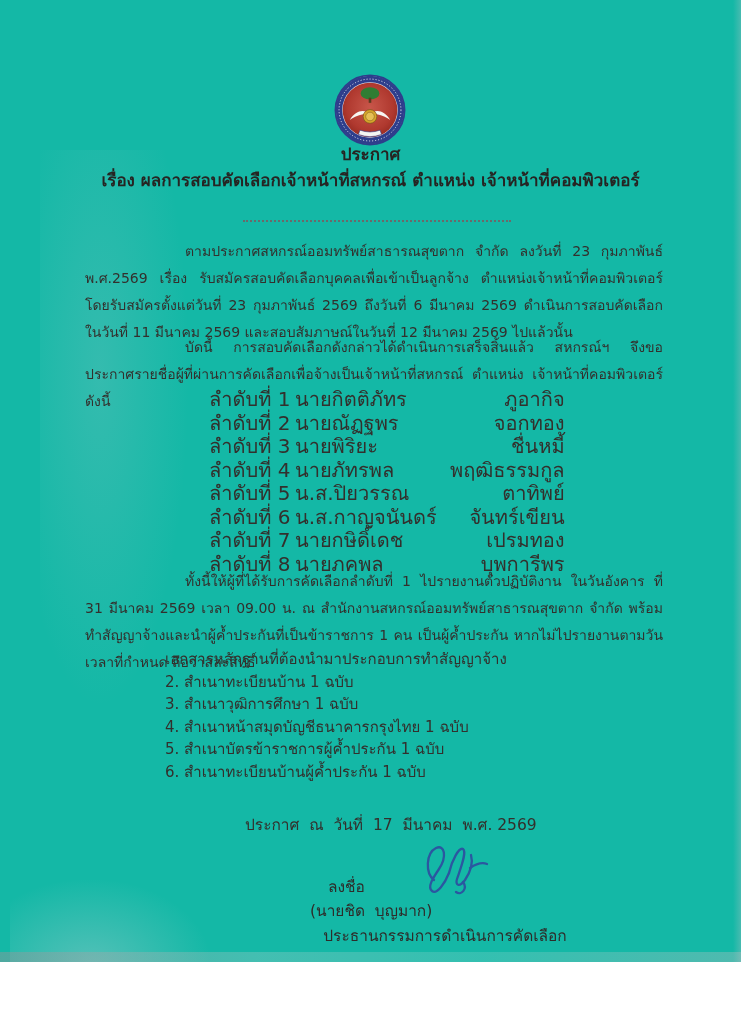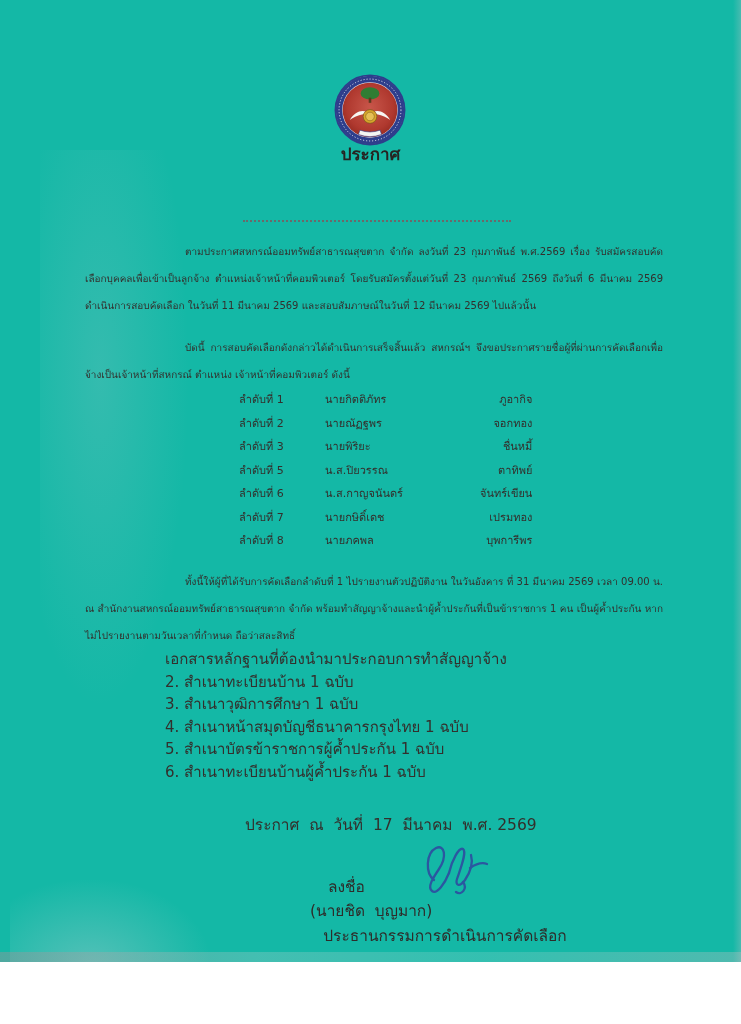--- a/index.html
+++ b/index.html
@@ -42,30 +42,30 @@
     position: absolute; left: 0; top: 141px; width: 741px;
     text-align: center; font-weight: bold;
     font-size: 17px; line-height: 26px; color: #262422;
   }
   .dotted-rule {
     position: absolute; left: 243px; top: 220px; width: 268px; height: 0;
     border-bottom: 2px dotted #6a6a6a;
   }
   .para {
     position: absolute; left: 85px; width: 578px;
-    font-size: 10px; line-height: 27px; text-align: justify;
+    font-size: 14px; line-height: 27px; text-align: justify;
     text-indent: 100px; color: #33302d;
   }
   .para-1 { top: 238px; }
   .para-2 { top: 334px; }
   .para-3 { top: 568px; }
 
   .candidate-list {
-    position: absolute; left: 239px; top: 388px;
-    font-size: 11px; line-height: 23.5px; color: #33302d;
+    position: absolute; left: 209px; top: 388px;
+    font-size: 20px; line-height: 23.5px; color: #33302d;
   }
   .candidate-row { display: flex; }
   .cand-rank { width: 86px; }
   .cand-name { width: 155px; }
   .cand-surname { flex: 1; text-align: right; }
 
   .docs {
     position: absolute; left: 165px; top: 648px; width: 480px;
     font-size: 15px; line-height: 22.5px; color: #33302d;
   }
@@ -112,20 +112,21 @@
         <path d="M78,64 C70,50 56,48 51,57 C59,54 70,58 78,64 Z" fill="#f7f6f3"></path>
         <circle cx="50" cy="59" r="9.5" fill="#d8a62b" stroke="#7a5a1a" stroke-width="1"></circle>
         <circle cx="50" cy="59" r="6" fill="#e6bf55" stroke="#8a6a20" stroke-width="0.9"></circle>
         <path d="M34,84 Q50,90 66,84 L64,78 Q50,83 36,78 Z" fill="#f5f5f2" stroke="#2e3e8c" stroke-width="0.8"></path>
       </svg>
     </span>
   </div>
 
   <div class="titles">
     <div>ประกาศ</div>
+    <div>เรื่อง  ผลการสอบคัดเลือกเจ้าหน้าที่สหกรณ์ ตำแหน่ง เจ้าหน้าที่คอมพิวเตอร์</div>
   </div>
 
   <div class="dotted-rule"></div>
 
   <div class="para para-1">ตามประกาศสหกรณ์ออมทรัพย์สาธารณสุขตาก จำกัด ลงวันที่ 23 กุมภาพันธ์ พ.ศ.2569 เรื่อง รับสมัครสอบคัดเลือกบุคคลเพื่อเข้าเป็นลูกจ้าง ตำแหน่งเจ้าหน้าที่คอมพิวเตอร์ โดยรับสมัครตั้งแต่วันที่ 23 กุมภาพันธ์ 2569 ถึงวันที่ 6 มีนาคม 2569 ดำเนินการสอบคัดเลือก ในวันที่ 11 มีนาคม 2569 และสอบสัมภาษณ์ในวันที่ 12 มีนาคม 2569 ไปแล้วนั้น</div>
 
   <div class="para para-2">บัดนี้ การสอบคัดเลือกดังกล่าวได้ดำเนินการเสร็จสิ้นแล้ว สหกรณ์ฯ จึงขอประกาศรายชื่อผู้ที่ผ่านการคัดเลือกเพื่อจ้างเป็นเจ้าหน้าที่สหกรณ์ ตำแหน่ง เจ้าหน้าที่คอมพิวเตอร์ ดังนี้</div>
 
   <div class="candidate-list">
     <div class="candidate-row">
@@ -135,20 +136,25 @@
     </div>
     <div class="candidate-row">
       <span class="cand-rank">ลำดับที่ 2</span>
       <span class="cand-name">นายณัฏฐพร</span>
       <span class="cand-surname">จอกทอง</span>
     </div>
     <div class="candidate-row">
       <span class="cand-rank">ลำดับที่ 3</span>
       <span class="cand-name">นายพิริยะ</span>
       <span class="cand-surname">ชื่นหมี้</span>
+    </div>
+    <div class="candidate-row">
+      <span class="cand-rank">ลำดับที่ 4</span>
+      <span class="cand-name">นายภัทรพล</span>
+      <span class="cand-surname">พฤฒิธรรมกูล</span>
     </div>
     <div class="candidate-row">
       <span class="cand-rank">ลำดับที่ 5</span>
       <span class="cand-name">น.ส.ปิยวรรณ</span>
       <span class="cand-surname">ตาทิพย์</span>
     </div>
     <div class="candidate-row">
       <span class="cand-rank">ลำดับที่ 6</span>
       <span class="cand-name">น.ส.กาญจนันดร์</span>
       <span class="cand-surname">จันทร์เขียน</span>

